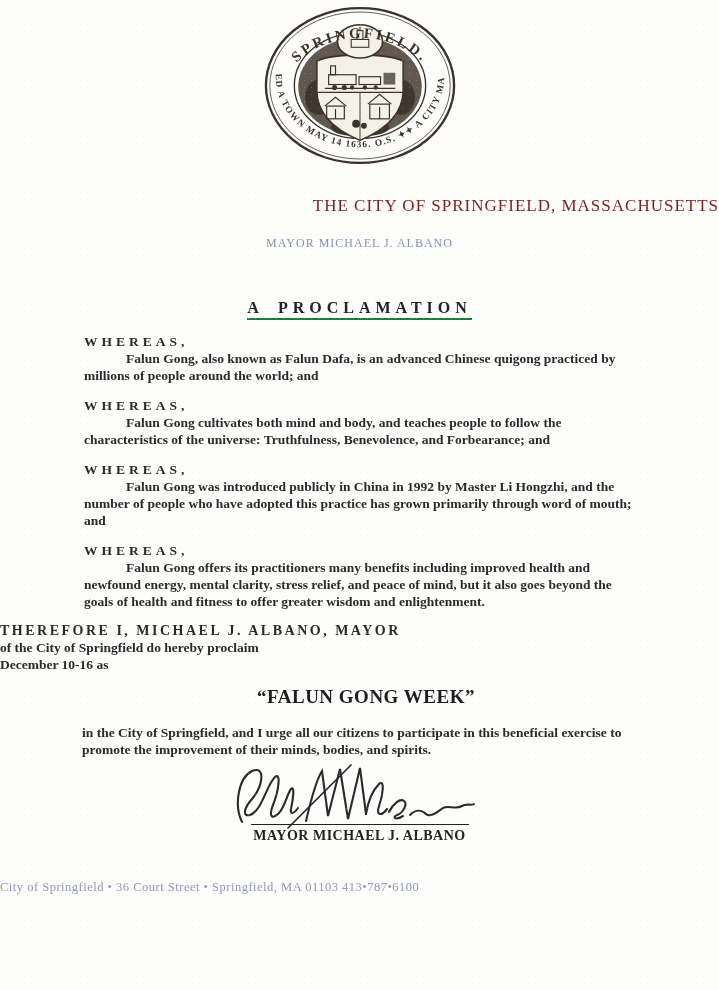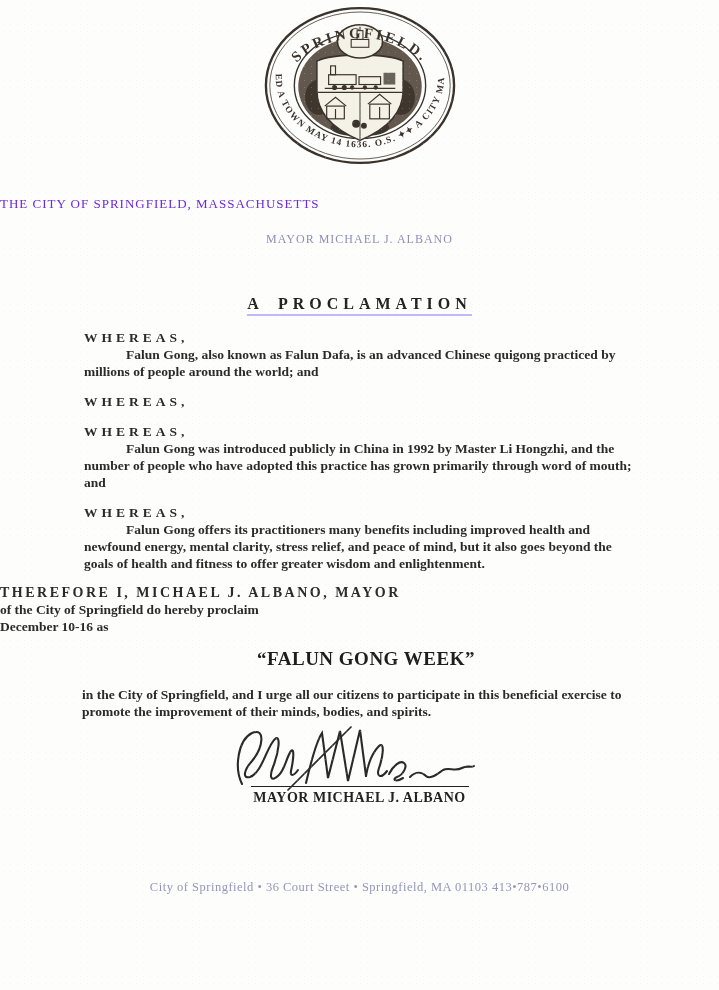--- a/index.html
+++ b/index.html
@@ -19,44 +19,44 @@
     background-image: radial-gradient(#d9d9d6 0.5px, transparent 0.6px);
     background-size: 7px 7px;
     opacity:.25;
   }
 
   .seal-wrap { width:196px; margin:4px auto 0 auto; }
   .seal-wrap svg { display:block; }
 
   .hdr-city {
     margin-top: 28px;
-    text-align: left;
-    font-size: 13px;
+    text-align: right;
+    font-size: 17px;
     letter-spacing: 1px;
-    color: #6d28d9;
+    color: #7f1d1d;
   }
   .hdr-mayor {
     margin-top: 20px;
     text-align: center;
     font-size: 12px;
     letter-spacing: 1px;
     color: #8d90b6;
   }
 
   .proc-title {
     margin-top: 48px;
     text-align: center;
   }
   .proc-title span {
     font-size: 16px;
     font-weight: bold;
     letter-spacing: 5px;
     word-spacing: 6px;
     color: #222;
-    border-bottom: 2px solid #c4b5fd;
+    border-bottom: 2px solid #15803d;
     padding-bottom: 2px;
   }
 
   .doc-body {
     margin: 16px 80px 0 84px;
     font-weight: bold;
     font-size: 13.5px;
     line-height: 17px;
   }
   .whereas-group { margin-bottom: 13px; }
@@ -105,21 +105,21 @@
     font-weight: bold;
     font-size: 14px;
     letter-spacing: 0.5px;
     color: #222;
   }
 
   .footer-line {
     position: absolute;
     left: 0; right: 0;
     top: 880px;
-    text-align: center;
+    text-align: left;
     font-size: 12.5px;
     letter-spacing: 0.5px;
     color: #9396ba;
   }
 </style>
 </head>
 <body>
 
 <div class="page">
 
@@ -196,20 +196,21 @@
 
   <div class="doc-body">
 
     <div class="whereas-group">
       <div class="whereas-label">WHEREAS,</div>
       <p class="whereas-text">Falun Gong, also known as Falun Dafa, is an advanced Chinese quigong practiced by millions of people around the world; and</p>
     </div>
 
     <div class="whereas-group">
       <div class="whereas-label">WHEREAS,</div>
+      <p class="whereas-text">Falun Gong cultivates both mind and body, and teaches people to follow the characteristics of the universe: Truthfulness, Benevolence, and Forbearance; and</p>
     </div>
 
     <div class="whereas-group">
       <div class="whereas-label">WHEREAS,</div>
       <p class="whereas-text">Falun Gong was introduced publicly in China in 1992 by Master Li Hongzhi, and the number of people who have adopted this practice has grown primarily through word of mouth; and</p>
     </div>
 
     <div class="whereas-group">
       <div class="whereas-label">WHEREAS,</div>
       <p class="whereas-text">Falun Gong offers its practitioners many benefits including improved health and newfound energy, mental clarity, stress relief, and peace of mind, but it also goes beyond the goals of health and fitness to offer greater wisdom and enlightenment.</p>

